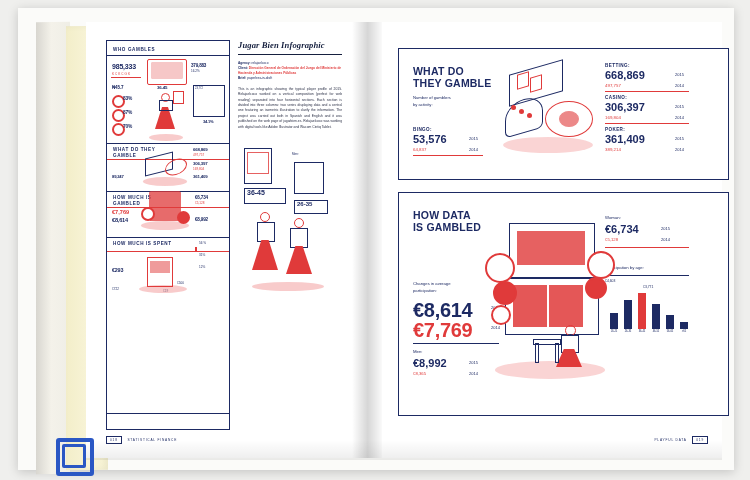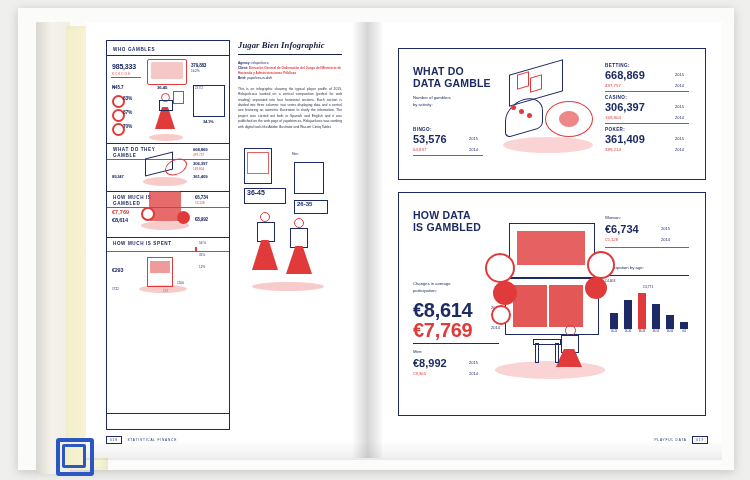--- a/index.html
+++ b/index.html
@@ -116,21 +116,21 @@
     position:absolute;left:14px;bottom:10px;
     font-size:3.2px;letter-spacing:.8px;color:var(--navy);
   }
   .footer-box{
     display:inline-block;border:1px solid var(--navy);padding:1px 3px;margin-right:4px;
   }
 
   
   .rpage{position:absolute;left:384px;top:26px;width:338px;height:428px;background:#fff;}
   .panel{
-    position:absolute;border:1.4px solid var(--navy);background:#fff;
+    position:absolute;border:1.4px solid var(--navy);background:#fff;padding-left:23px;
   }
   .p1{left:14px;top:22px;width:306px;height:130px;}
   .p2{left:14px;top:166px;width:306px;height:222px;}
   .rtitle{
     position:absolute;font-size:10.5px;font-weight:bold;color:var(--navy);
     line-height:1.15;letter-spacing:.2px;
   }
   .rsub{position:absolute;font-size:4.2px;color:var(--navy);line-height:1.35;}
   .stat-lbl{position:absolute;font-size:4.6px;font-weight:bold;color:var(--navy);letter-spacing:.4px;}
   .stat-val{position:absolute;font-size:11px;font-weight:bold;color:var(--navy);}
@@ -294,21 +294,21 @@
     <div class="footer-l">
       <span class="footer-box">018</span>
       <span>STATISTICAL FINANCE</span>
     </div>
   </div>
 
   <div class="rpage">
 
     <div class="panel p1">
       <div class="rtitle" style="left:14px;top:16px">WHAT DO</div>
-      <div class="rtitle" style="left:14px;top:28px">DATA GAMBLE</div>
+      <div class="rtitle" style="left:14px;top:28px">THEY GAMBLE</div>
       <div class="rsub" style="left:14px;top:46px">Number of gamblers</div>
       <div class="rsub" style="left:14px;top:53px">by activity:</div>
 
       <div class="shadow" style="left:104px;top:88px;width:90px;height:16px"></div>
       <div class="rbox" style="left:110px;top:18px;width:52px;height:30px;transform:skewY(-16deg)"></div>
       <div class="rbox red" style="left:118px;top:24px;width:10px;height:13px;transform:skewY(-16deg)"></div>
       <div class="rbox red" style="left:131px;top:27px;width:10px;height:13px;transform:skewY(-16deg)"></div>
       <div class="rbox" style="left:106px;top:50px;width:36px;height:32px;border-radius:50% 50% 6px 6px;transform:skewY(-16deg)"></div>
       <div class="dot" style="left:112px;top:56px;width:5px;height:5px"></div>
       <div class="dot" style="left:120px;top:60px;width:5px;height:5px"></div>

